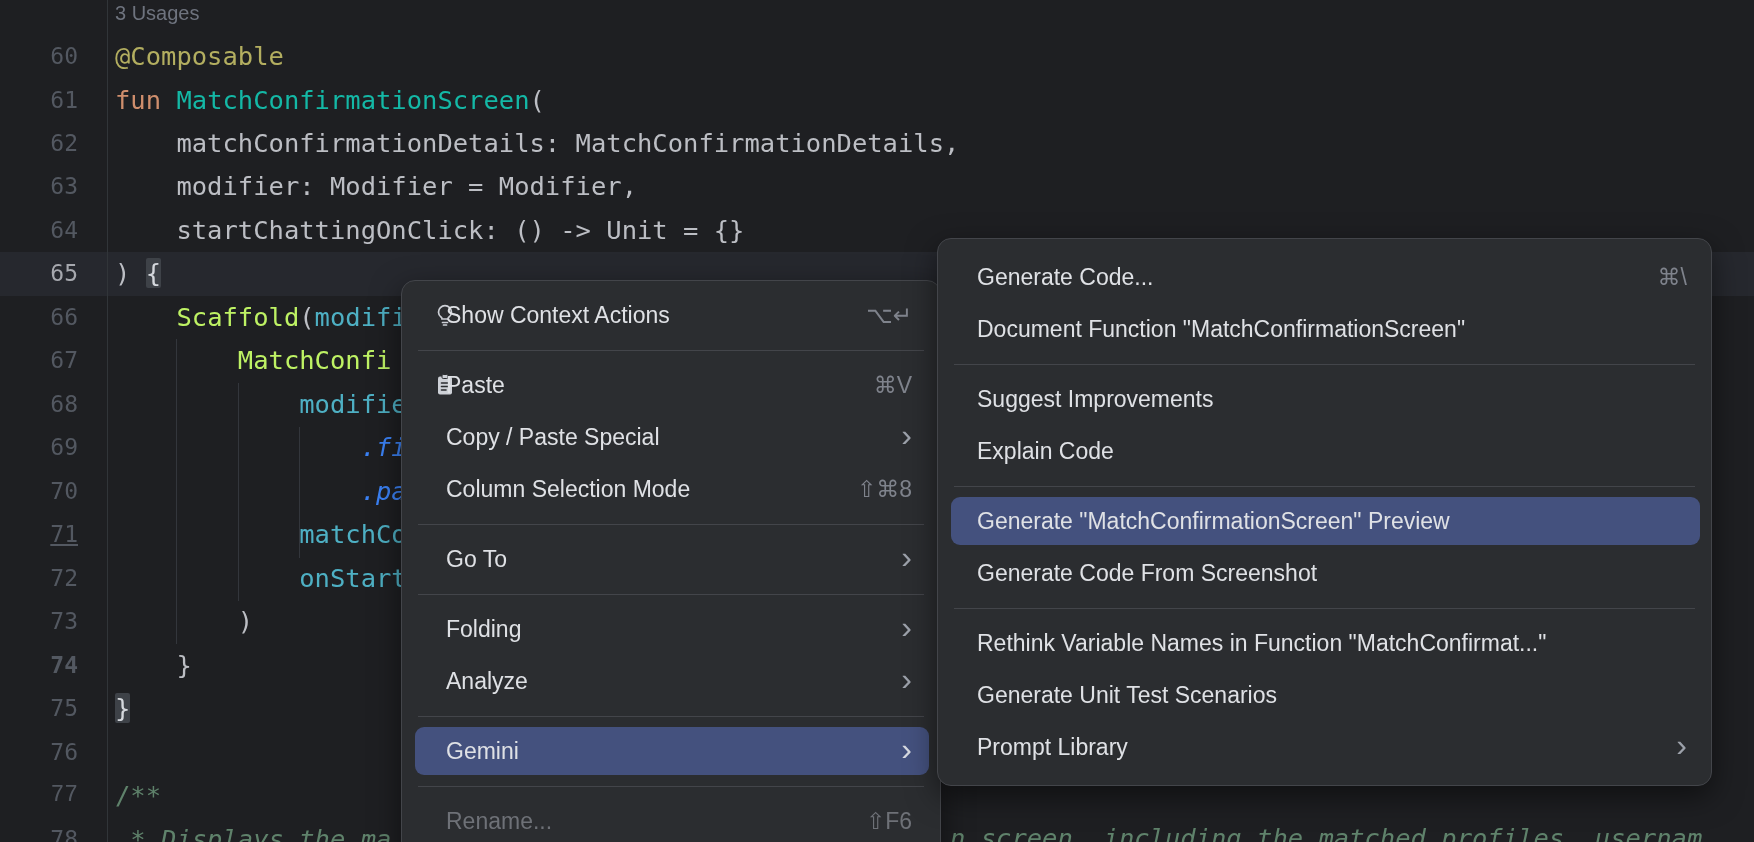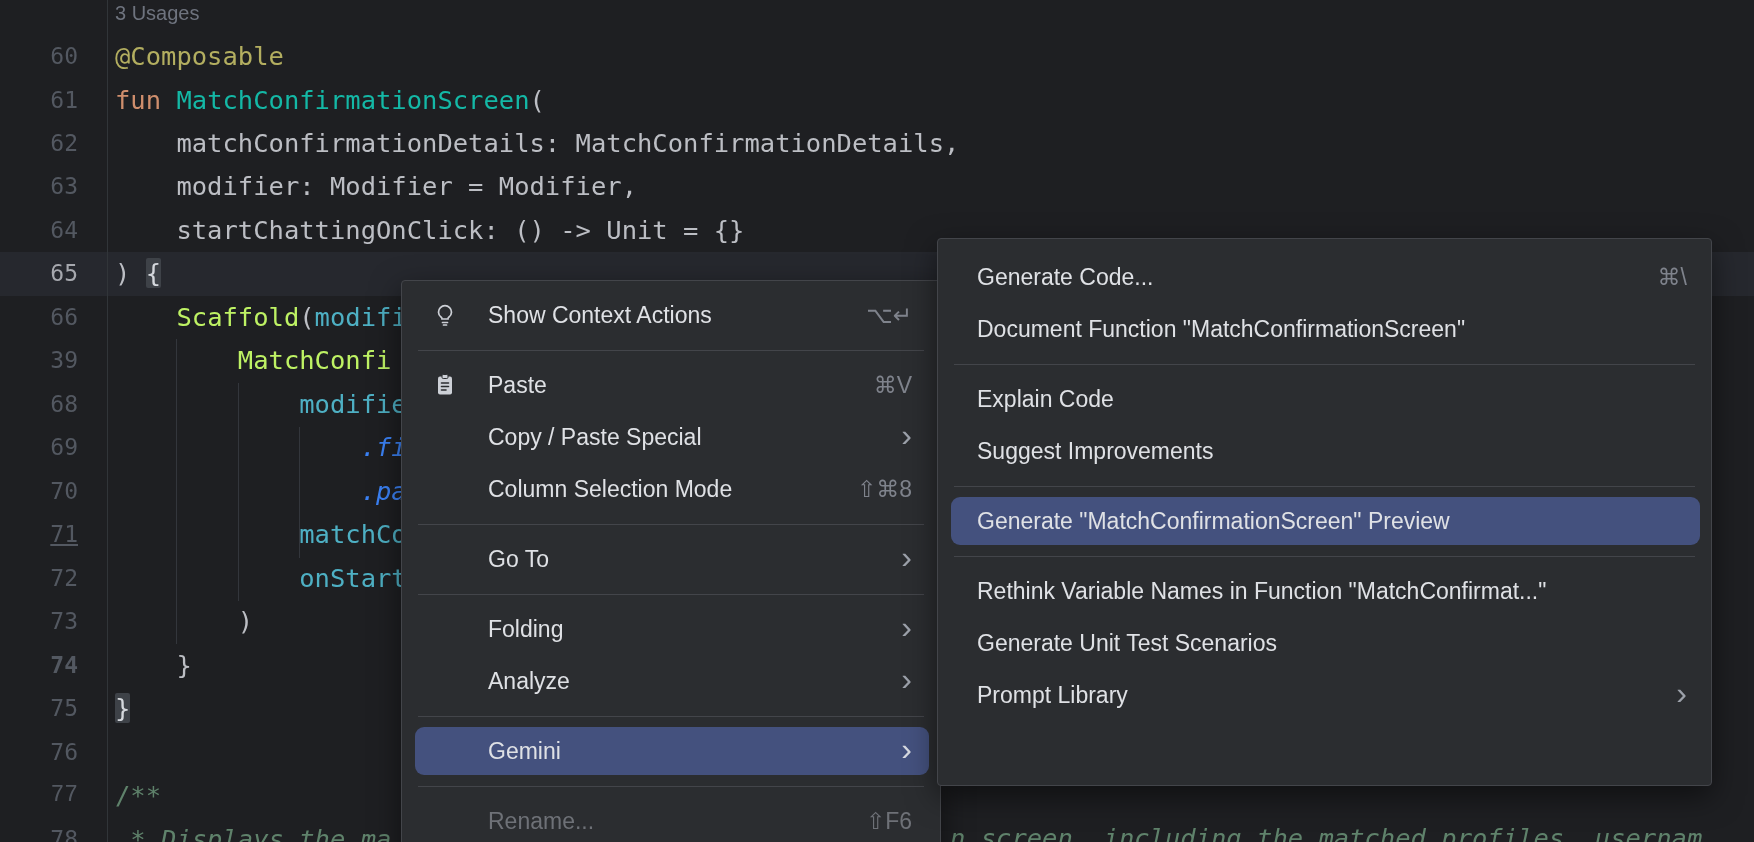--- a/index.html
+++ b/index.html
@@ -55,30 +55,30 @@
   .doc-fragment-right {
     position:absolute; left:950px; top:816px; white-space:pre;
     font-family:"DejaVu Sans Mono", monospace;
     font-size:25.5px; line-height:44px;
     color:#5F826B; font-style:italic;
   }
 
   
   .menu {
     position:absolute; background:#2B2D30;
-    border:1px solid #43454A; border-radius:4px;
+    border:1px solid #43454A; border-radius:14px;
     box-shadow:0 10px 30px rgba(0,0,0,.5);
   }
   #context-menu { left:401px; top:280px; width:540px; height:612px; padding-top:8px; z-index:5; }
   #gemini-submenu { left:937px; top:238px; width:775px; height:548px; padding-top:12px; z-index:6; }
 
   .mi {
     position:relative; height:52px;
     display:flex; align-items:center;
-    padding-left:86px; padding-right:28px;
+    padding-left:44px; padding-right:28px;
     font-size:23px; color:#DFE1E5;
   }
   #gemini-submenu .mi { padding-left:39px; padding-right:24px; }
   .mi .hl {
     position:absolute; top:2px; bottom:2px; left:13px; right:11px;
     background:#44517E; border-radius:9px;
   }
   .mi > * { position:relative; }
   .mi.disabled { color:#6E7177; }
   .mi .label { flex:0 1 auto; white-space:nowrap; overflow:hidden; }
@@ -110,21 +110,21 @@
   <div class="usages-hint">3 Usages</div>
 
   <div id="gutter">
       <div class="ln" style="top: 34px;">60</div>
       <div class="ln" style="top: 77.5px;">61</div>
       <div class="ln" style="top: 120.9px;">62</div>
       <div class="ln" style="top: 164.4px;">63</div>
       <div class="ln" style="top: 207.9px;">64</div>
       <div class="ln active" style="top: 251.4px;">65</div>
       <div class="ln" style="top: 294.8px;">66</div>
-      <div class="ln" style="top: 338.3px;">39</div>
+      <div class="ln" style="top: 338.3px;">67</div>
       <div class="ln" style="top: 381.8px;">68</div>
       <div class="ln" style="top: 425.2px;">69</div>
       <div class="ln" style="top: 468.7px;">70</div>
       <div class="ln" style="top: 512.2px; text-decoration: underline;">71</div>
       <div class="ln" style="top: 555.6px;">72</div>
       <div class="ln" style="top: 599.1px;">73</div>
       <div class="ln" style="top: 642.6px; font-weight: bold;">74</div>
       <div class="ln" style="top: 686px;">75</div>
       <div class="ln" style="top: 729.5px;">76</div>
       <div class="ln" style="top: 773px; font-family: Liberation Mono, monospace;">77</div>
@@ -239,35 +239,39 @@
       <span class="shortcut">⌘\</span>
     </div>
     <div class="mi">
       <span class="label">Document Function "MatchConfirmationScreen"</span>
       <span class="spacer"></span>
     </div>
     <div class="msep">
       <div class="line"></div>
     </div>
     <div class="mi">
+      <span class="label">Suggest Improvements</span>
+      <span class="spacer"></span>
+    </div>
+    <div class="mi">
       <span class="label">Explain Code</span>
-      <span class="spacer"></span>
-    </div>
-    <div class="mi">
-      <span class="label">Suggest Improvements</span>
       <span class="spacer"></span>
     </div>
     <div class="msep">
       <div class="line"></div>
     </div>
     <div class="mi selected">
       <div class="hl"></div>
       <span class="label">Generate "MatchConfirmationScreen" Preview</span>
       <span class="spacer"></span>
     </div>
+    <div class="mi">
+      <span class="label">Generate Code From Screenshot</span>
+      <span class="spacer"></span>
+    </div>
     <div class="msep">
       <div class="line"></div>
     </div>
     <div class="mi">
       <span class="label">Rethink Variable Names in Function "MatchConfirmat..."</span>
       <span class="spacer"></span>
     </div>
     <div class="mi">
       <span class="label">Generate Unit Test Scenarios</span>
       <span class="spacer"></span>

